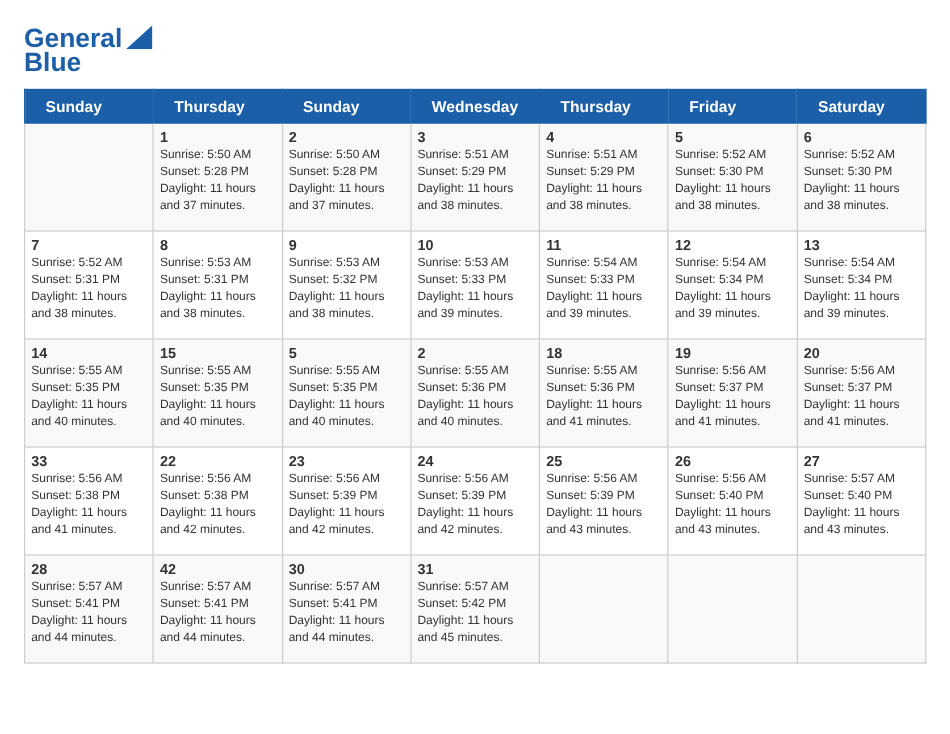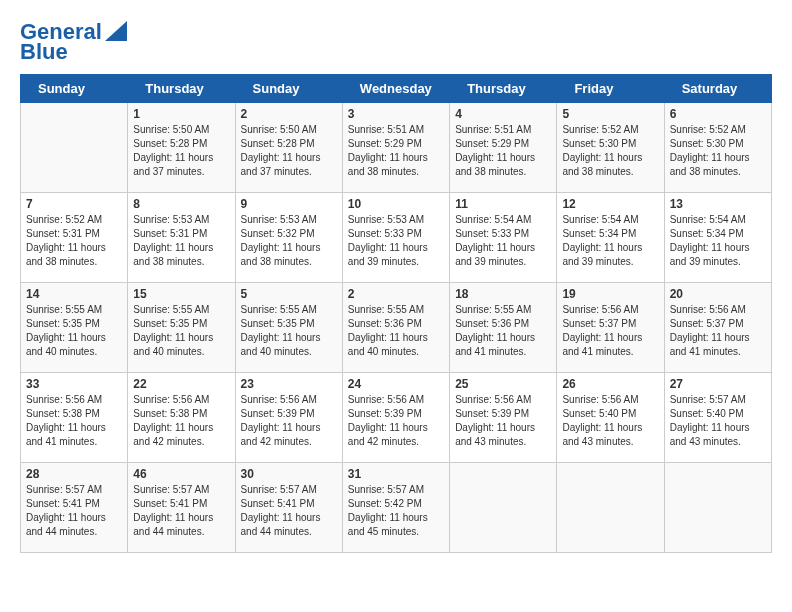--- a/index.html
+++ b/index.html
@@ -216,21 +216,21 @@
           <span class="day-num">27</span>
           <div class="day-info">Sunrise: 5:57 AM<br>Sunset: 5:40 PM<br>Daylight: 11 hours<br>and 43 minutes.</div>
         </td>
       </tr>
       <tr>
         <td>
           <span class="day-num">28</span>
           <div class="day-info">Sunrise: 5:57 AM<br>Sunset: 5:41 PM<br>Daylight: 11 hours<br>and 44 minutes.</div>
         </td>
         <td>
-          <span class="day-num">46</span>
+          <span class="day-num">42</span>
           <div class="day-info">Sunrise: 5:57 AM<br>Sunset: 5:41 PM<br>Daylight: 11 hours<br>and 44 minutes.</div>
         </td>
         <td>
           <span class="day-num">30</span>
           <div class="day-info">Sunrise: 5:57 AM<br>Sunset: 5:41 PM<br>Daylight: 11 hours<br>and 44 minutes.</div>
         </td>
         <td>
           <span class="day-num">31</span>
           <div class="day-info">Sunrise: 5:57 AM<br>Sunset: 5:42 PM<br>Daylight: 11 hours<br>and 45 minutes.</div>
         </td>

